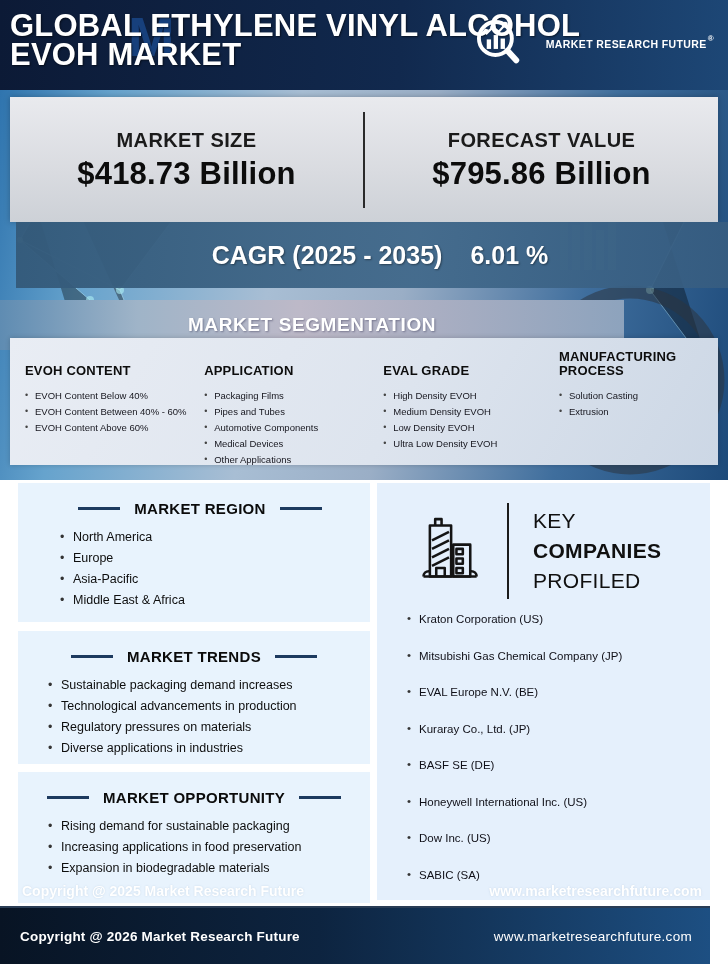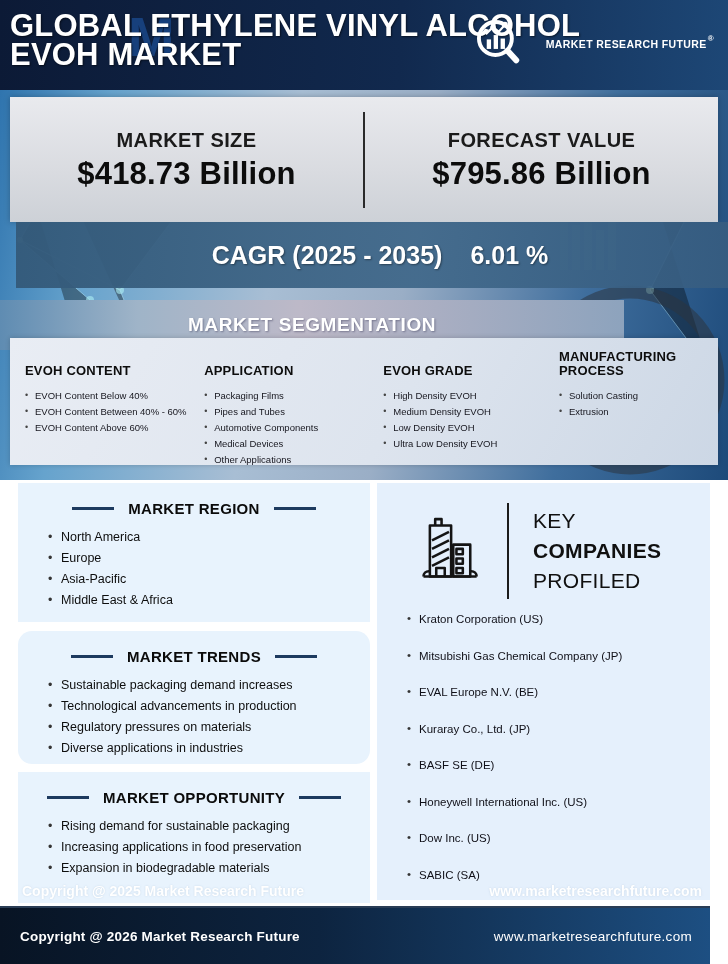--- a/index.html
+++ b/index.html
@@ -53,22 +53,22 @@
           display:grid; grid-template-columns:1.04fr 1.04fr 1.02fr 0.9fr; padding:12px 4px 8px 15px; }
   .seg-col { padding-right:8px; }
   .seg-heading { font-size:13px; font-weight:bold; color:#0d0d0d; letter-spacing:0.2px; line-height:14px; min-height:28px; display:flex; align-items:flex-end; }
   .seg-col ul { list-style:none; margin-top:12px; }
   .seg-col li { font-size:9.5px; color:#16161e; line-height:11px; margin-bottom:5px; padding-left:10px; position:relative; }
   .seg-col li::before { content:"•"; position:absolute; left:0; top:0; color:#444; font-size:9px; }
 
   
   .bottom { position:absolute; left:0; top:480px; width:728px; height:426px; background:#ffffff; }
   .card { position:absolute; background:#e8f3fd; }
-  .card-region      { left:18px; top:3px;   width:352px; height:139px; }
-  .card-trends      { left:18px; top:151px; width:352px; height:133px;border-radius:14px; }
+  .card-region      { left:18px; top:3px;   width:352px; height:139px;padding-left:12px; }
+  .card-trends      { left:18px; top:151px; width:352px; height:133px; }
   .card-opportunity { left:18px; top:292px; width:352px; height:131px; }
   .card-title-row { display:flex; align-items:center; justify-content:center; gap:14px; margin-top:17px; }
   .dash { width:42px; height:3px; background:#1d3a5f; }
   .card-title { font-size:15px; font-weight:bold; color:#0b0b0b; letter-spacing:0.3px; white-space:nowrap; }
   .card ul { list-style:none; margin:10px 0 0 30px; }
   .card li { font-size:12.5px; color:#0e0e0e; line-height:21px; padding-left:13px; position:relative; }
   .card li::before { content:"•"; position:absolute; left:0; top:0; color:#333; }
 
   
   .card-companies { left:377px; top:3px; width:333px; height:417px; background:#e5f0fc; }
@@ -189,21 +189,21 @@
         <div class="seg-heading">APPLICATION</div>
         <ul>
           <li>Packaging Films</li>
           <li>Pipes and Tubes</li>
           <li>Automotive Components</li>
           <li>Medical Devices</li>
           <li>Other Applications</li>
         </ul>
       </div>
       <div class="seg-col">
-        <div class="seg-heading">EVOH GRADE</div>
+        <div class="seg-heading">EVAL GRADE</div>
         <ul>
           <li>High Density EVOH</li>
           <li>Medium Density EVOH</li>
           <li>Low Density EVOH</li>
           <li>Ultra Low Density EVOH</li>
         </ul>
       </div>
       <div class="seg-col">
         <div class="seg-heading" style="max-width:120px;">MANUFACTURING PROCESS</div>
         <ul>

